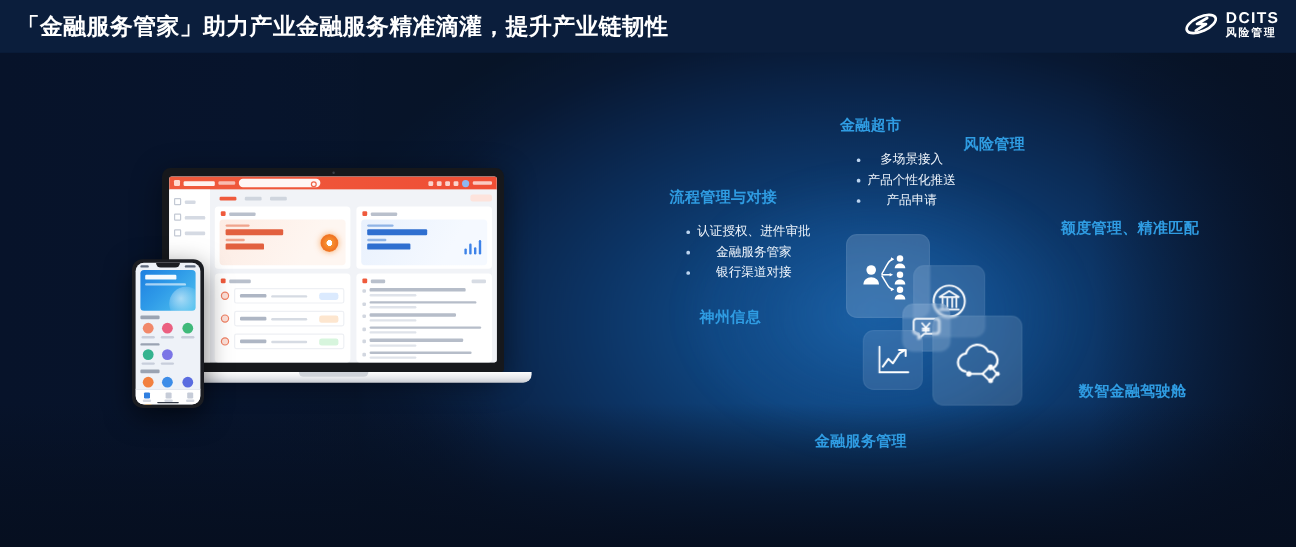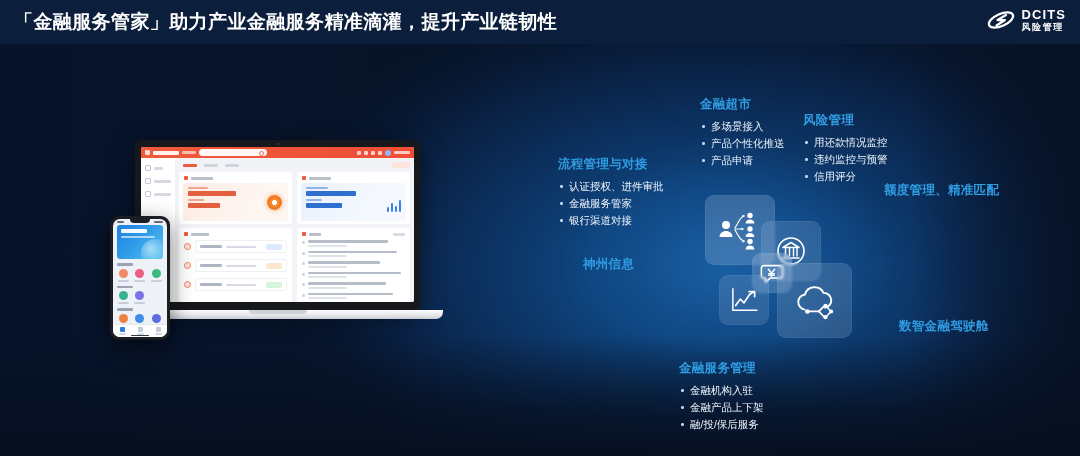--- a/index.html
+++ b/index.html
@@ -293,21 +293,21 @@
   
   .blk { position: absolute; z-index: 30; }
   .blk-title {
     color: #2f9ce2;
     font-size: 12.5px;
     font-weight: bold;
     letter-spacing: 0.3px;
     margin-bottom: 5px;
     white-space: nowrap;
   }
-  .blk ul { list-style: none; margin: 0; padding: 0; }
+  .blk ul { list-style: none; margin: 12px; padding: 0; text-align: center; }
   .blk li {
     color: #eef4fb;
     font-size: 10.5px;
     line-height: 1.62;
     white-space: nowrap;
     position: relative;
     padding-left: 11px;
   }
   .blk li:before {
     content: "";
@@ -703,41 +703,31 @@
     <div class="blk-title">金融超市</div>
     <ul>
       <li>多场景接入</li>
       <li>产品个性化推送</li>
       <li>产品申请</li>
     </ul>
   </div>
 
   <div class="blk b-risk">
     <div class="blk-title">风险管理</div>
-    <ul>
-      <li>用还款情况监控</li>
-      <li>违约监控与预警</li>
-      <li>信用评分</li>
-    </ul>
   </div>
 
   <div class="blk b-quota">
     <div class="blk-title">额度管理、精准匹配</div>
   </div>
 
   <div class="blk b-ops">
     <div class="blk-title">神州信息</div>
   </div>
 
   <div class="blk b-cockpit">
     <div class="blk-title">数智金融驾驶舱</div>
   </div>
 
   <div class="blk b-fsm">
     <div class="blk-title">金融服务管理</div>
-    <ul>
-      <li>金融机构入驻</li>
-      <li>金融产品上下架</li>
-      <li>融/投/保后服务</li>
-    </ul>
   </div>
 
 </div>
 
 </body></html>

